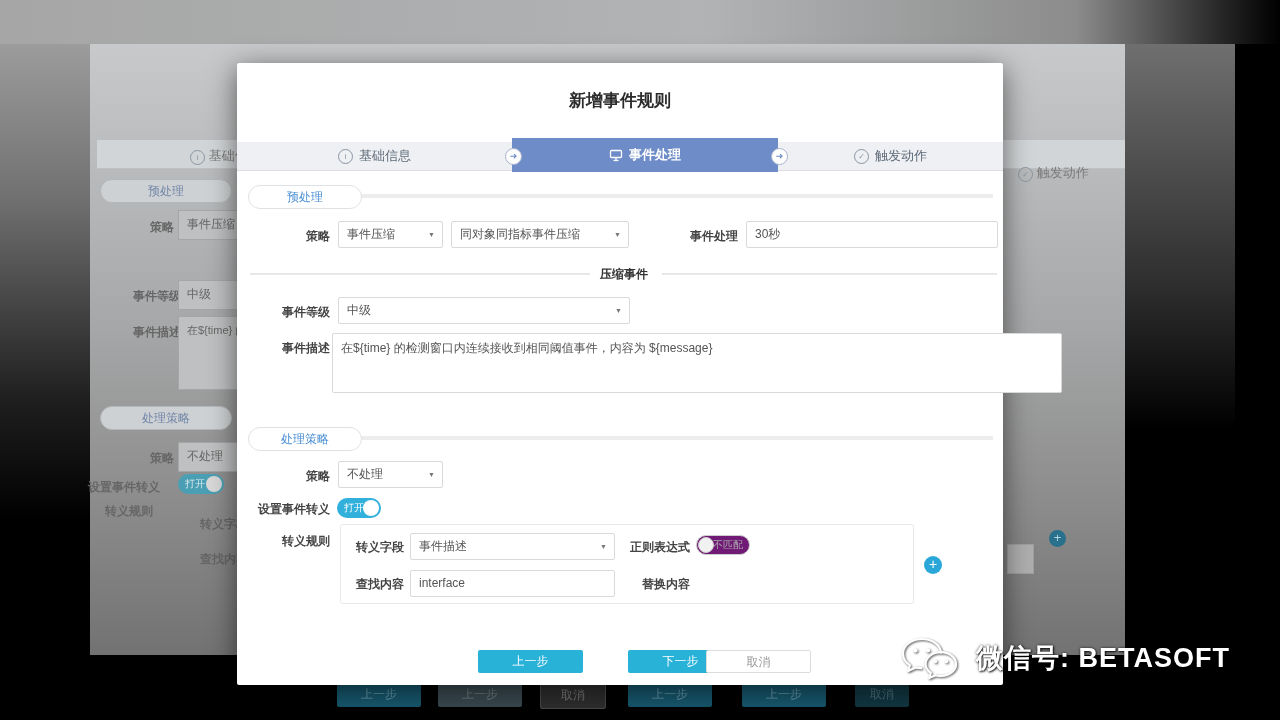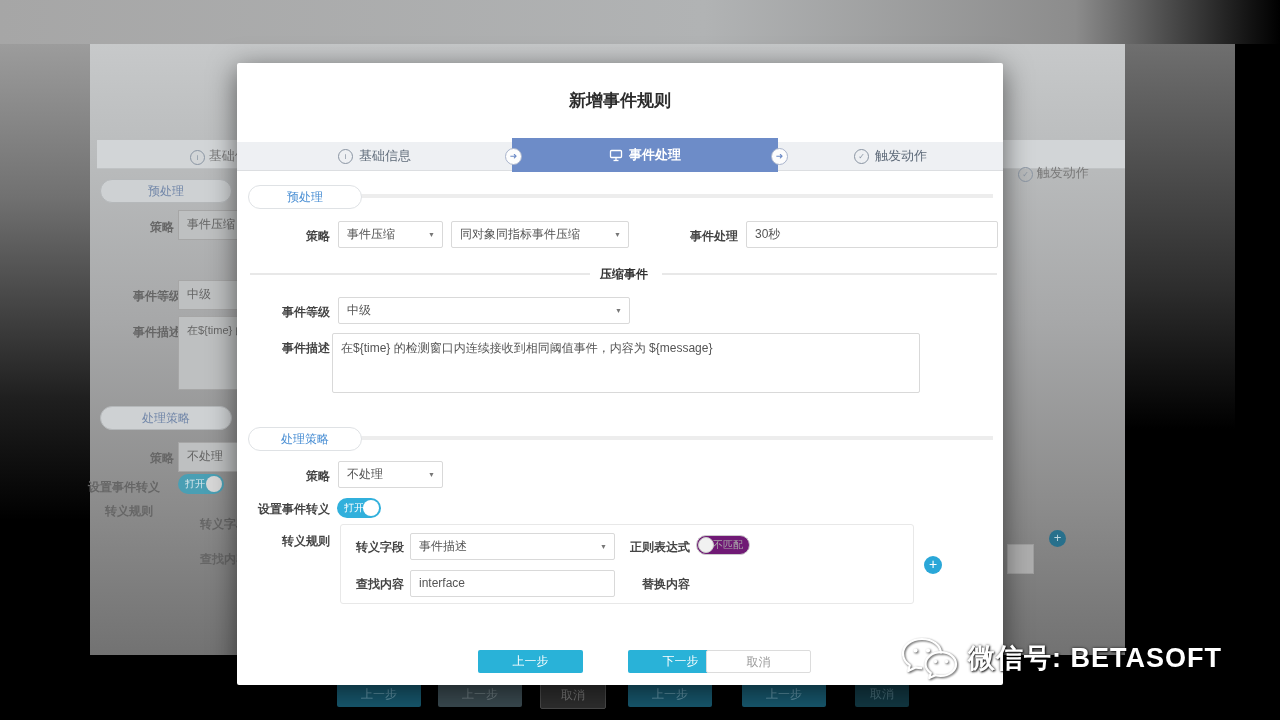--- a/index.html
+++ b/index.html
@@ -61,21 +61,21 @@
   .toggle-off .knob{position:absolute;left:1px;top:1px;width:16px;height:16px;border-radius:50%;
     background:#f1f1f1;border:1px solid #ccc;box-sizing:border-box;}
   .rules-box{position:absolute;border:1px solid #e8e8e8;border-radius:3px;}
   .plus-btn{position:absolute;width:18px;height:18px;border-radius:50%;background:#2aa7d8;color:#fff;
     font-size:14px;line-height:17px;text-align:center;}
   .btn{position:absolute;width:105px;height:23px;border-radius:2px;font-size:12px;text-align:center;
     line-height:23px;cursor:pointer;}
   .btn-cyan{background:#29b2d8;color:#fff;}
   .btn-plain{background:#fff;border:1px solid #dcdcdc;color:#999;box-sizing:border-box;}
   
-  #watermark{left:902px;top:633px;display:flex;align-items:center;gap:6px;z-index:9;}
+  #watermark{left:902px;top:633px;display:flex;align-items:center;gap:14px;z-index:9;}
   #watermark .wm-text{font-size:27px;font-weight:bold;color:#fff;letter-spacing:1px;
     text-shadow:0 0 3px rgba(0,0,0,.65),1px 1px 2px rgba(0,0,0,.8);}
 </style>
 </head>
 <body>
 
 <div id="stage">
 
   <div class="abs bd-top"></div>
   <div class="abs bd-left"></div>
@@ -164,21 +164,21 @@
     <div class="divider-txt" style="left:363px;top:203px;">压缩事件</div>
     <div class="divider-line" style="left:425px;top:210px;width:335px;"></div>
 
     <div class="lbl" style="left:33px;top:241px;width:60px;">事件等级</div>
     <div class="sel" style="left:101px;top:234px;width:292px;">
       <span>中级</span>
       <span class="caret">▼</span>
     </div>
 
     <div class="lbl" style="left:33px;top:277px;width:60px;">事件描述</div>
-    <div class="txtarea" style="left:95px;top:270px;width:588px;height:60px;">在${time} 的检测窗口内连续接收到相同阈值事件，内容为 ${message}</div>
+    <div class="txtarea" style="left:95px;top:270px;width:730px;height:60px;">在${time} 的检测窗口内连续接收到相同阈值事件，内容为 ${message}</div>
 
     <div class="pill" style="left:11px;top:364px;">处理策略</div>
     <div class="pill-line" style="left:122px;top:373px;width:634px;"></div>
 
     <div class="lbl" style="left:33px;top:405px;width:60px;">策略</div>
     <div class="sel" style="left:101px;top:398px;width:105px;">
       <span>不处理</span>
       <span class="caret">▼</span>
     </div>
 

